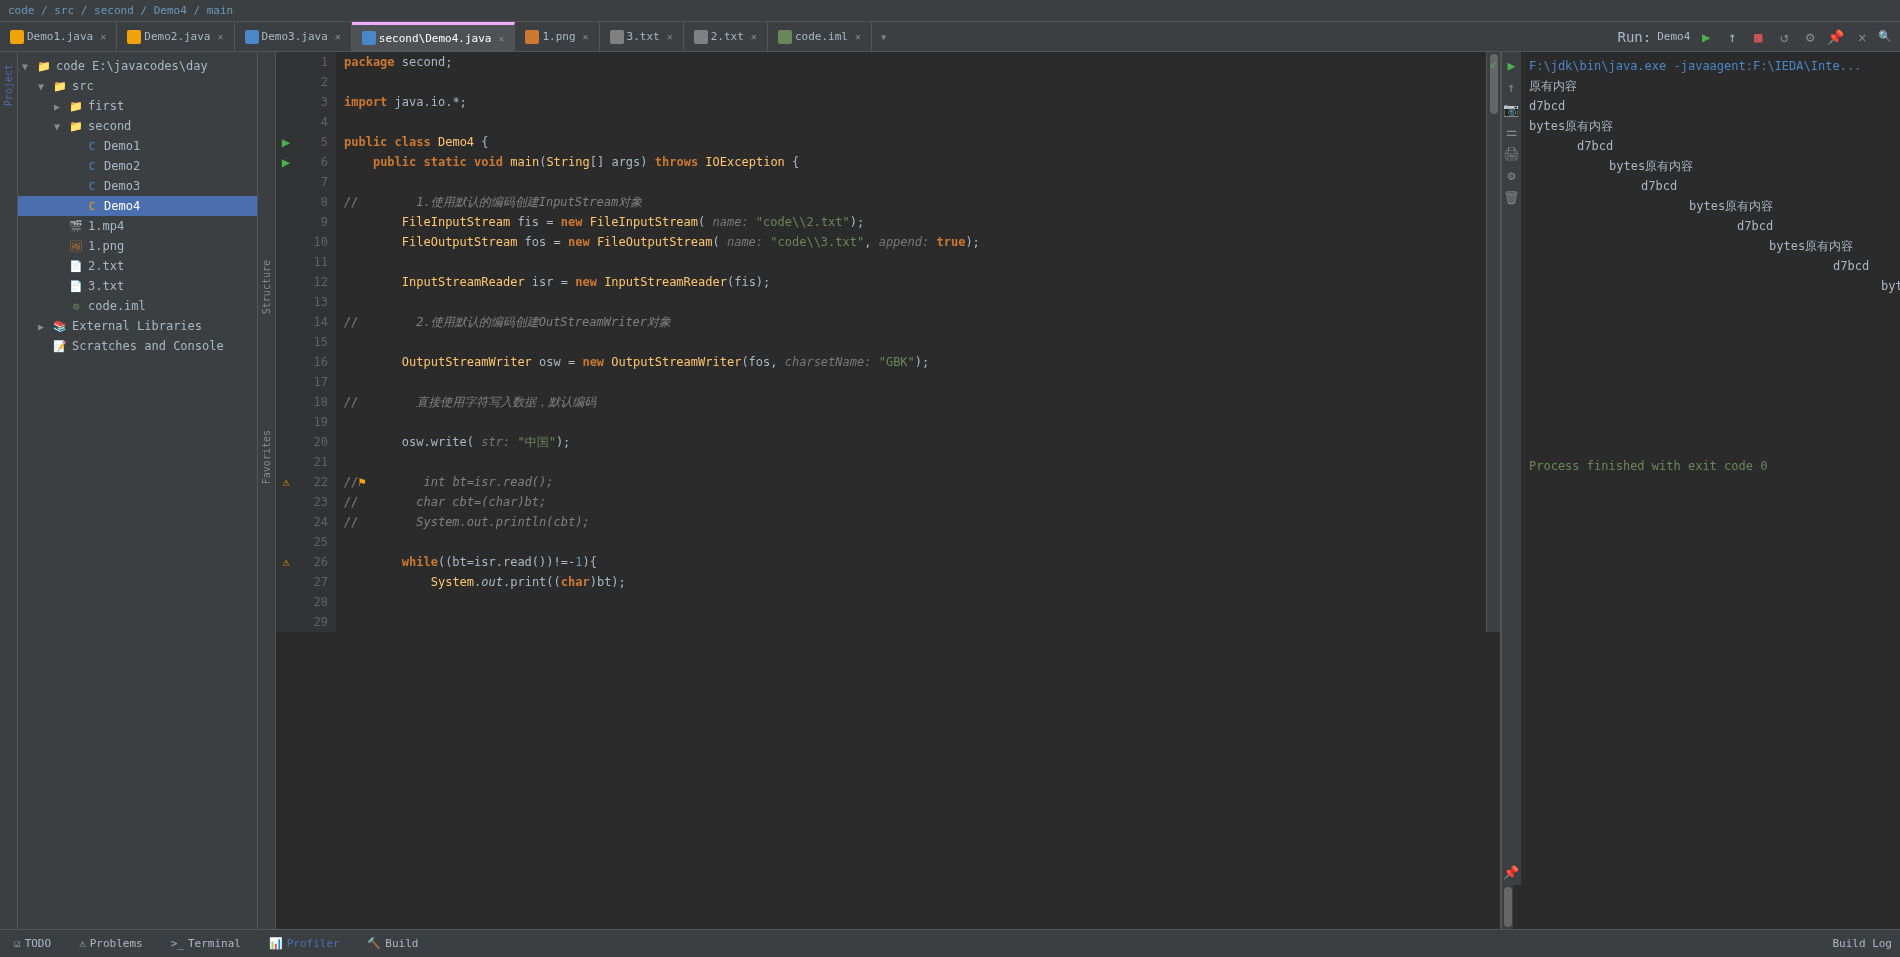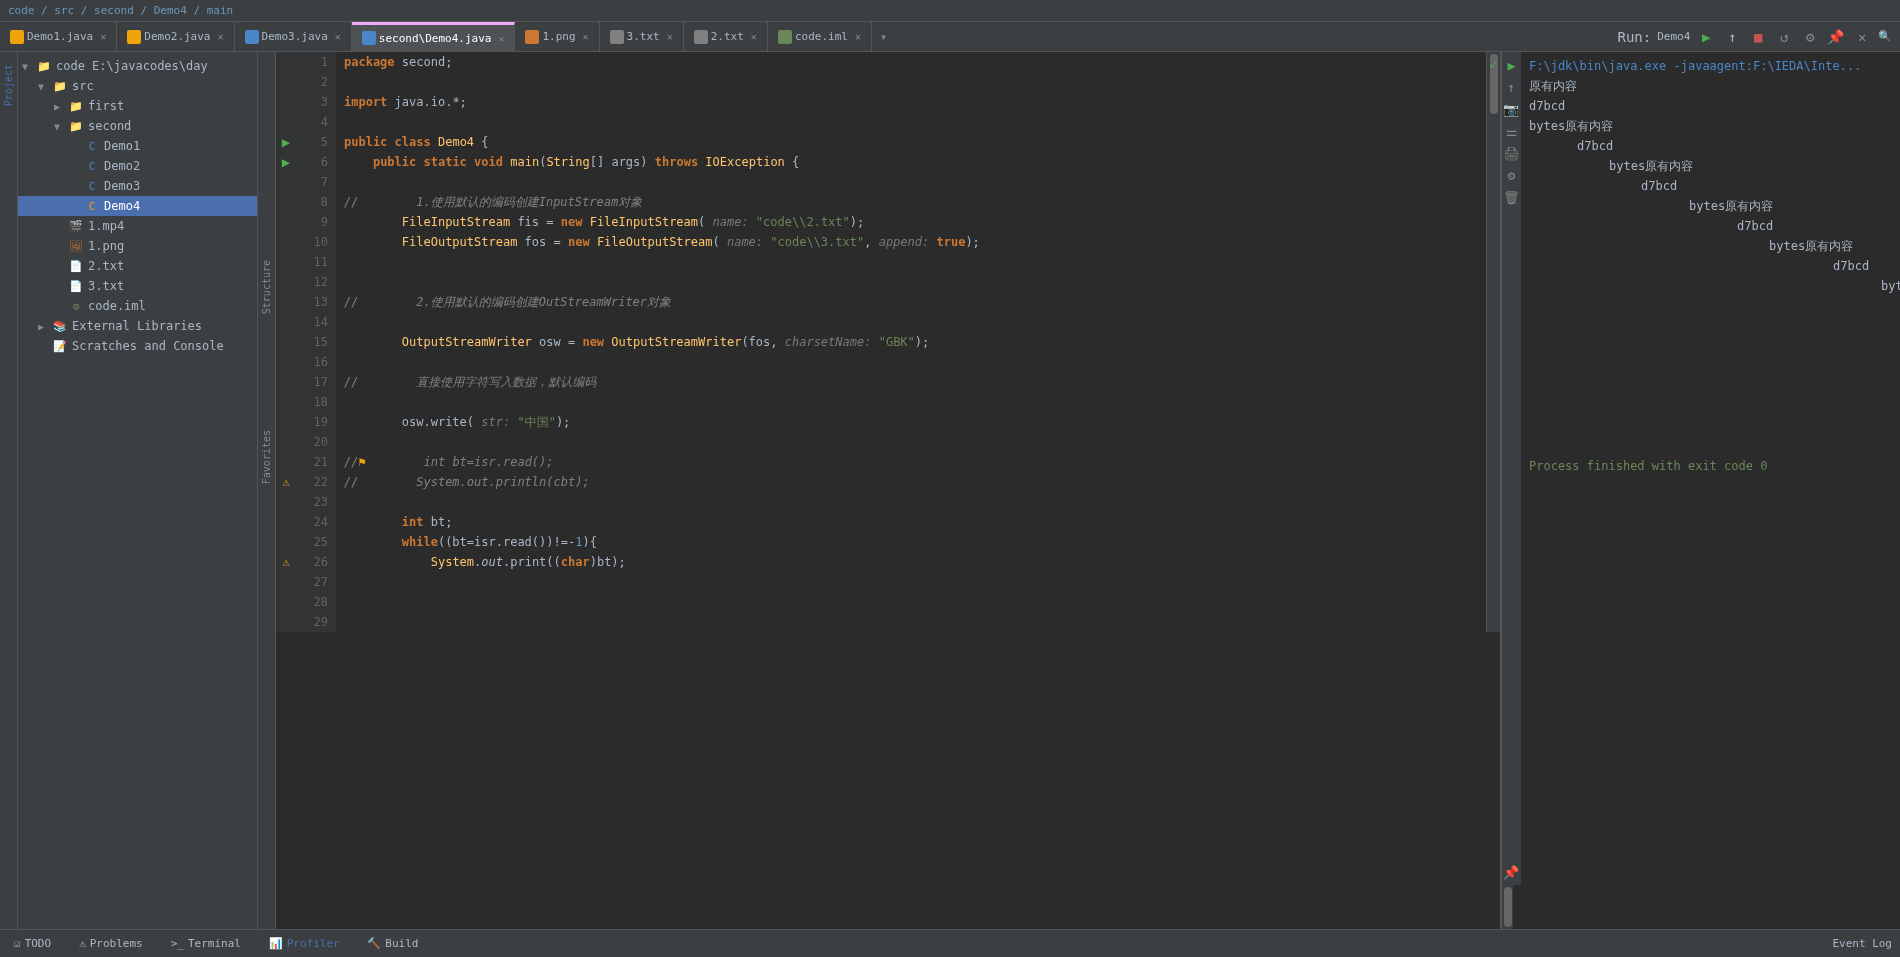--- a/index.html
+++ b/index.html
@@ -364,33 +364,34 @@
             <div class="code-line"></div>
             <div class="code-line"><span class="kw">import</span> java.io.*;</div>
             <div class="code-line"></div>
             <div class="code-line"><span class="kw">public</span> <span class="kw">class</span> <span class="cls">Demo4</span> {</div>
             <div class="code-line">    <span class="kw">public</span> <span class="kw">static</span> <span class="kw">void</span> <span class="fn">main</span>(<span class="cls">String</span>[] args) <span class="kw">throws</span> <span class="cls">IOException</span> {</div>
             <div class="code-line"></div>
             <div class="code-line"><span class="cmt">//        1.使用默认的编码创建InputStream对象</span></div>
             <div class="code-line">        <span class="cls">FileInputStream</span> fis = <span class="kw">new</span> <span class="cls">FileInputStream</span>( <span class="hint">name:</span> <span class="str">"code\\2.txt"</span>);</div>
             <div class="code-line">        <span class="cls">FileOutputStream</span> fos = <span class="kw">new</span> <span class="cls">FileOutputStream</span>( <span class="hint">name:</span> <span class="str">"code\\3.txt"</span>, <span class="hint">append:</span> <span class="kw">true</span>);</div>
             <div class="code-line"></div>
+            <div class="code-line">        <span class="cls">InputStreamReader</span> isr = <span class="kw">new</span> <span class="cls">InputStreamReader</span>(fis);</div>
             <div class="code-line"></div>
             <div class="code-line"><span class="cmt">//        2.使用默认的编码创建OutStreamWriter对象</span></div>
             <div class="code-line"></div>
             <div class="code-line">        <span class="cls">OutputStreamWriter</span> osw = <span class="kw">new</span> <span class="cls">OutputStreamWriter</span>(fos, <span class="hint">charsetName:</span> <span class="str">"GBK"</span>);</div>
             <div class="code-line"></div>
             <div class="code-line"><span class="cmt">//        直接使用字符写入数据，默认编码</span></div>
             <div class="code-line"></div>
             <div class="code-line">        osw.write( <span class="hint">str:</span> <span class="str">"中国"</span>);</div>
             <div class="code-line"></div>
             <div class="code-line"><span class="cmt">//</span><span style="color:#f0a30a;">⚑</span><span class="cmt">        int bt=isr.read();</span></div>
+            <div class="code-line"><span class="cmt">//        char cbt=(char)bt;</span></div>
             <div class="code-line"><span class="cmt">//        System.out.println(cbt);</span></div>
             <div class="code-line"></div>
-            <div class="code-line">        <span class="kw">int</span> bt;</div>
             <div class="code-line">        <span class="kw">while</span>((bt=isr.read())!=-<span class="num">1</span>){</div>
             <div class="code-line">            <span class="cls">System</span>.<span style="color:#a9b7c6; font-style:italic;">out</span>.print((<span class="kw">char</span>)bt);</div>
           </div>
 
           <div class="editor-scrollbar">
             <div class="scroll-thumb"></div>
 
             <div style="position:absolute;right:2px;top:4px;color:#4caf50;font-size:14px;">✓</div>
           </div>
         </div>
@@ -457,15 +458,15 @@
   </div>
   <div class="bottom-btn active">
     <span>📊</span>
     <span>Profiler</span>
   </div>
   <div class="bottom-btn">
     <span>🔨</span>
     <span>Build</span>
   </div>
   <div style="margin-left:auto;">
-    <span>Event Log</span>
+    <span>Build Log</span>
   </div>
 </div>
 
 </body></html>

